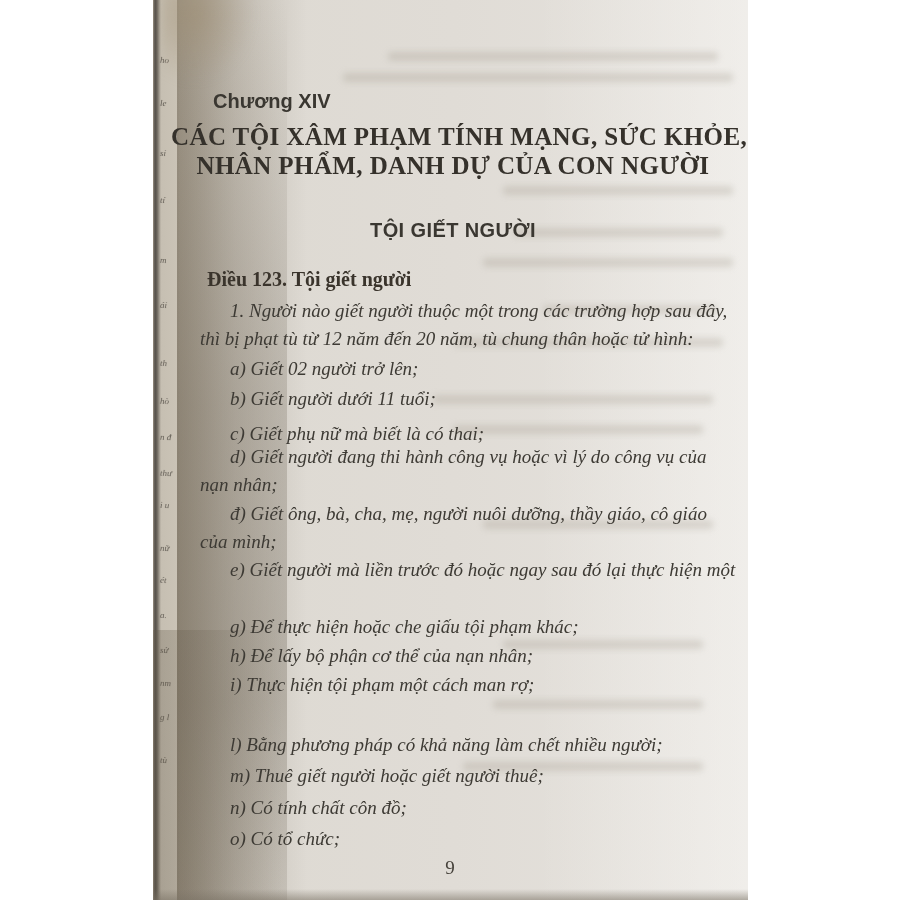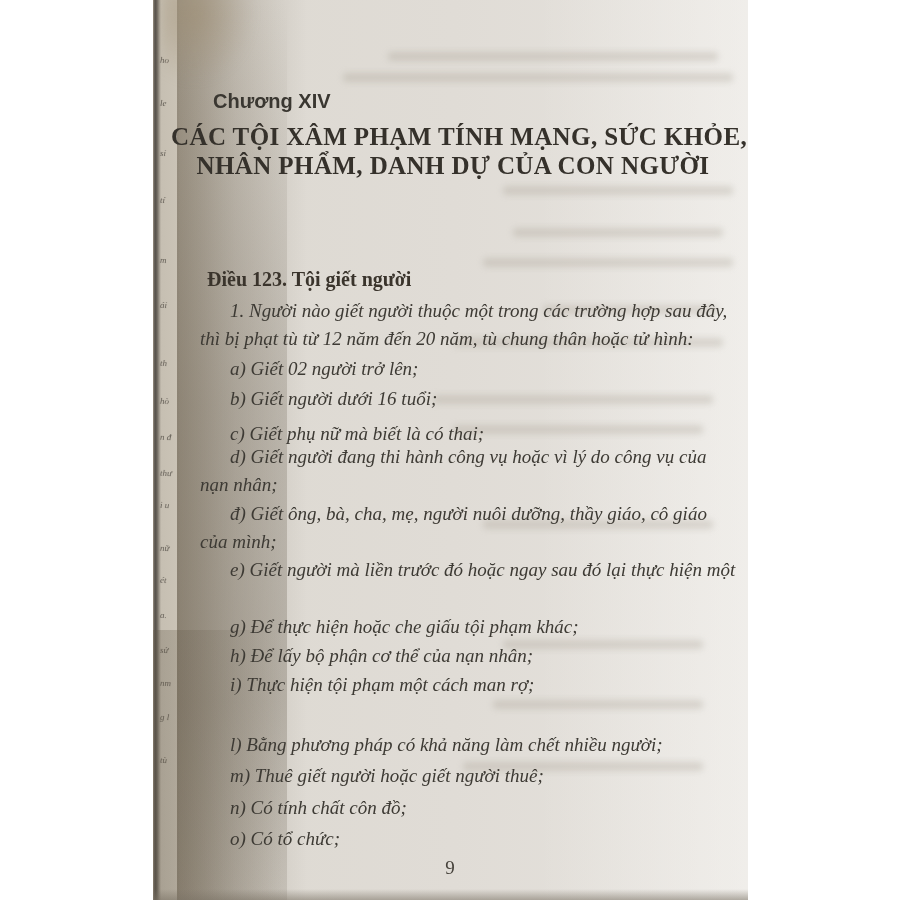--- a/index.html
+++ b/index.html
@@ -132,26 +132,27 @@
     <div class="smudge" style="top:395px;left:280px;width:280px"></div>
     <div class="smudge" style="top:425px;left:300px;width:250px"></div>
     <div class="smudge" style="top:520px;left:330px;width:230px"></div>
     <div class="smudge" style="top:640px;left:350px;width:200px"></div>
     <div class="smudge" style="top:700px;left:340px;width:210px"></div>
     <div class="smudge" style="top:762px;left:310px;width:240px"></div>
 
     <div class="chapter-label">Chương XIV</div>
     <div class="chapter-title" style="top:123px">CÁC TỘI XÂM PHẠM TÍNH MẠNG, SỨC KHỎE,</div>
     <div class="chapter-title" style="top:152px">NHÂN PHẨM, DANH DỰ CỦA CON NGƯỜI</div>
+    <div class="section-title">TỘI GIẾT NGƯỜI</div>
     <div class="article-heading">Điều 123. Tội giết người</div>
 
     <div class="bodyline indent" style="top:300px">1. Người nào giết người thuộc một trong các trường hợp sau đây,</div>
     <div class="bodyline" style="top:328px">thì bị phạt tù từ 12 năm đến 20 năm, tù chung thân hoặc tử hình:</div>
     <div class="bodyline indent" style="top:358px">a) Giết 02 người trở lên;</div>
-    <div class="bodyline indent" style="top:388px">b) Giết người dưới 16 tuổi;</div>
+    <div class="bodyline indent" style="top:388px">b) Giết người dưới 11 tuổi;</div>
     <div class="bodyline indent" style="top:423px">c) Giết phụ nữ mà biết là có thai;</div>
     <div class="bodyline indent" style="top:446px">d) Giết người đang thi hành công vụ hoặc vì lý do công vụ của</div>
     <div class="bodyline" style="top:474px">nạn nhân;</div>
     <div class="bodyline indent" style="top:503px">đ) Giết ông, bà, cha, mẹ, người nuôi dưỡng, thầy giáo, cô giáo</div>
     <div class="bodyline" style="top:531px">của mình;</div>
     <div class="bodyline indent" style="top:559px">e) Giết người mà liền trước đó hoặc ngay sau đó lại thực hiện một</div>
     <div class="bodyline indent" style="top:616px">g) Để thực hiện hoặc che giấu tội phạm khác;</div>
     <div class="bodyline indent" style="top:645px">h) Để lấy bộ phận cơ thể của nạn nhân;</div>
     <div class="bodyline indent" style="top:674px">i) Thực hiện tội phạm một cách man rợ;</div>
     <div class="bodyline indent" style="top:734px">l) Bằng phương pháp có khả năng làm chết nhiều người;</div>

